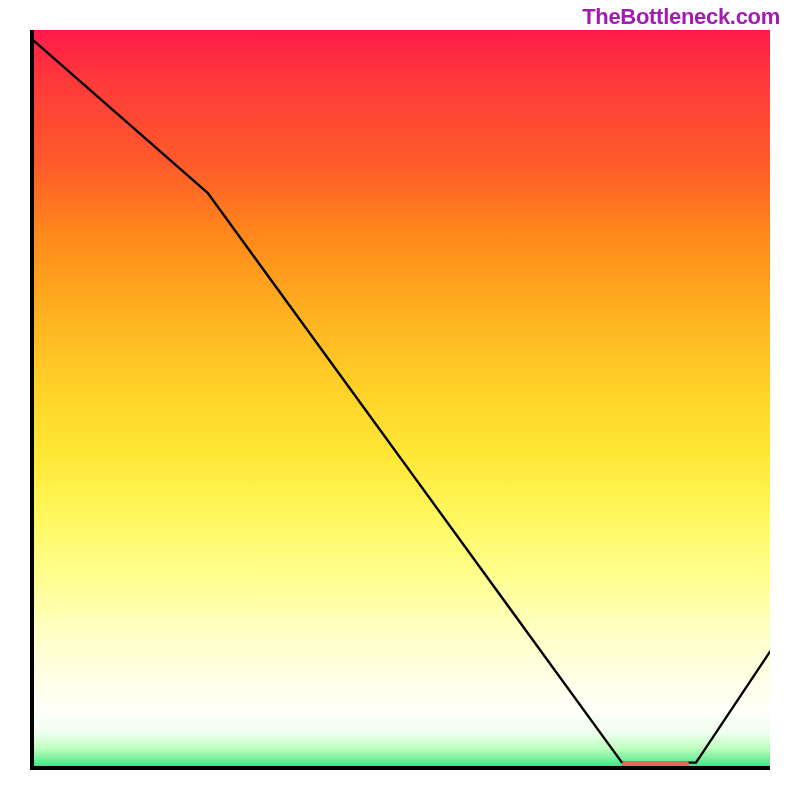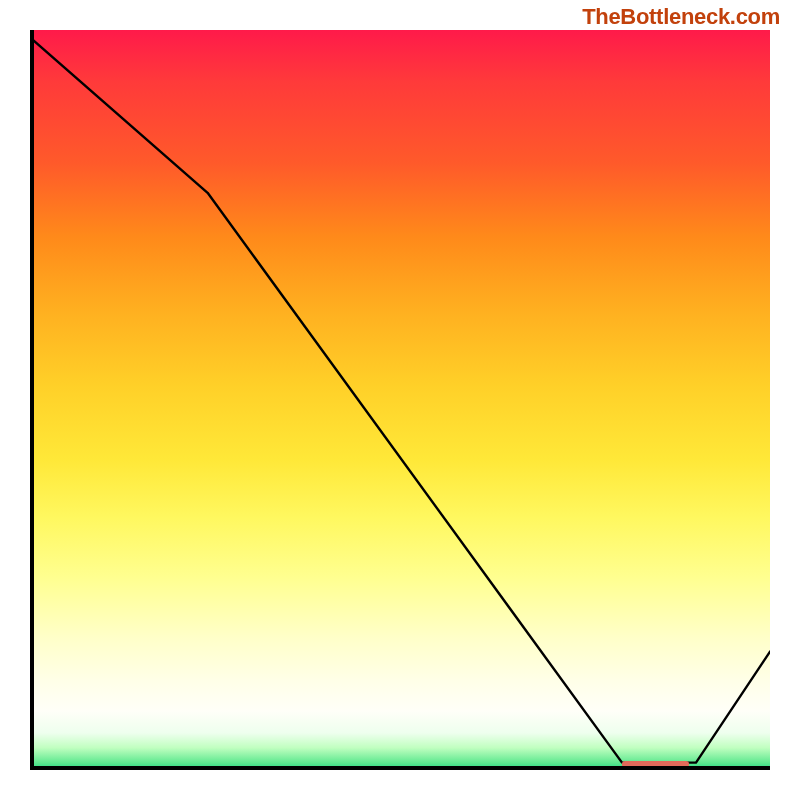--- a/index.html
+++ b/index.html
@@ -15,21 +15,21 @@
     position: relative;
     width: 800px;
     height: 800px;
   }
   .attribution {
     position: absolute;
     top: 4px;
     right: 20px;
     font-size: 22px;
     font-weight: 600;
-    color: #c2410c;
+    color: #a21caf;
     letter-spacing: -0.3px;
   }
   .plot-area {
     position: absolute;
     top: 30px;
     left: 30px;
     width: 740px;
     height: 740px;
   }
   .gradient-bg {

